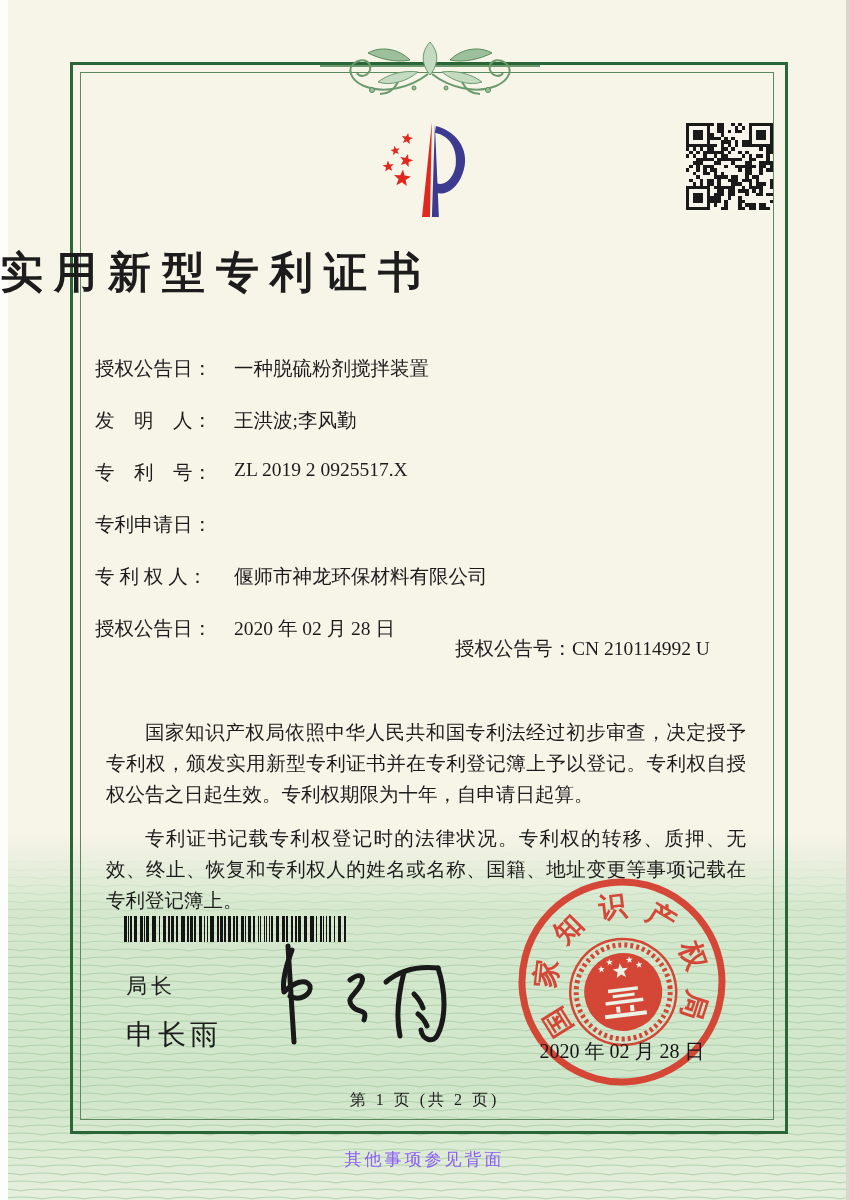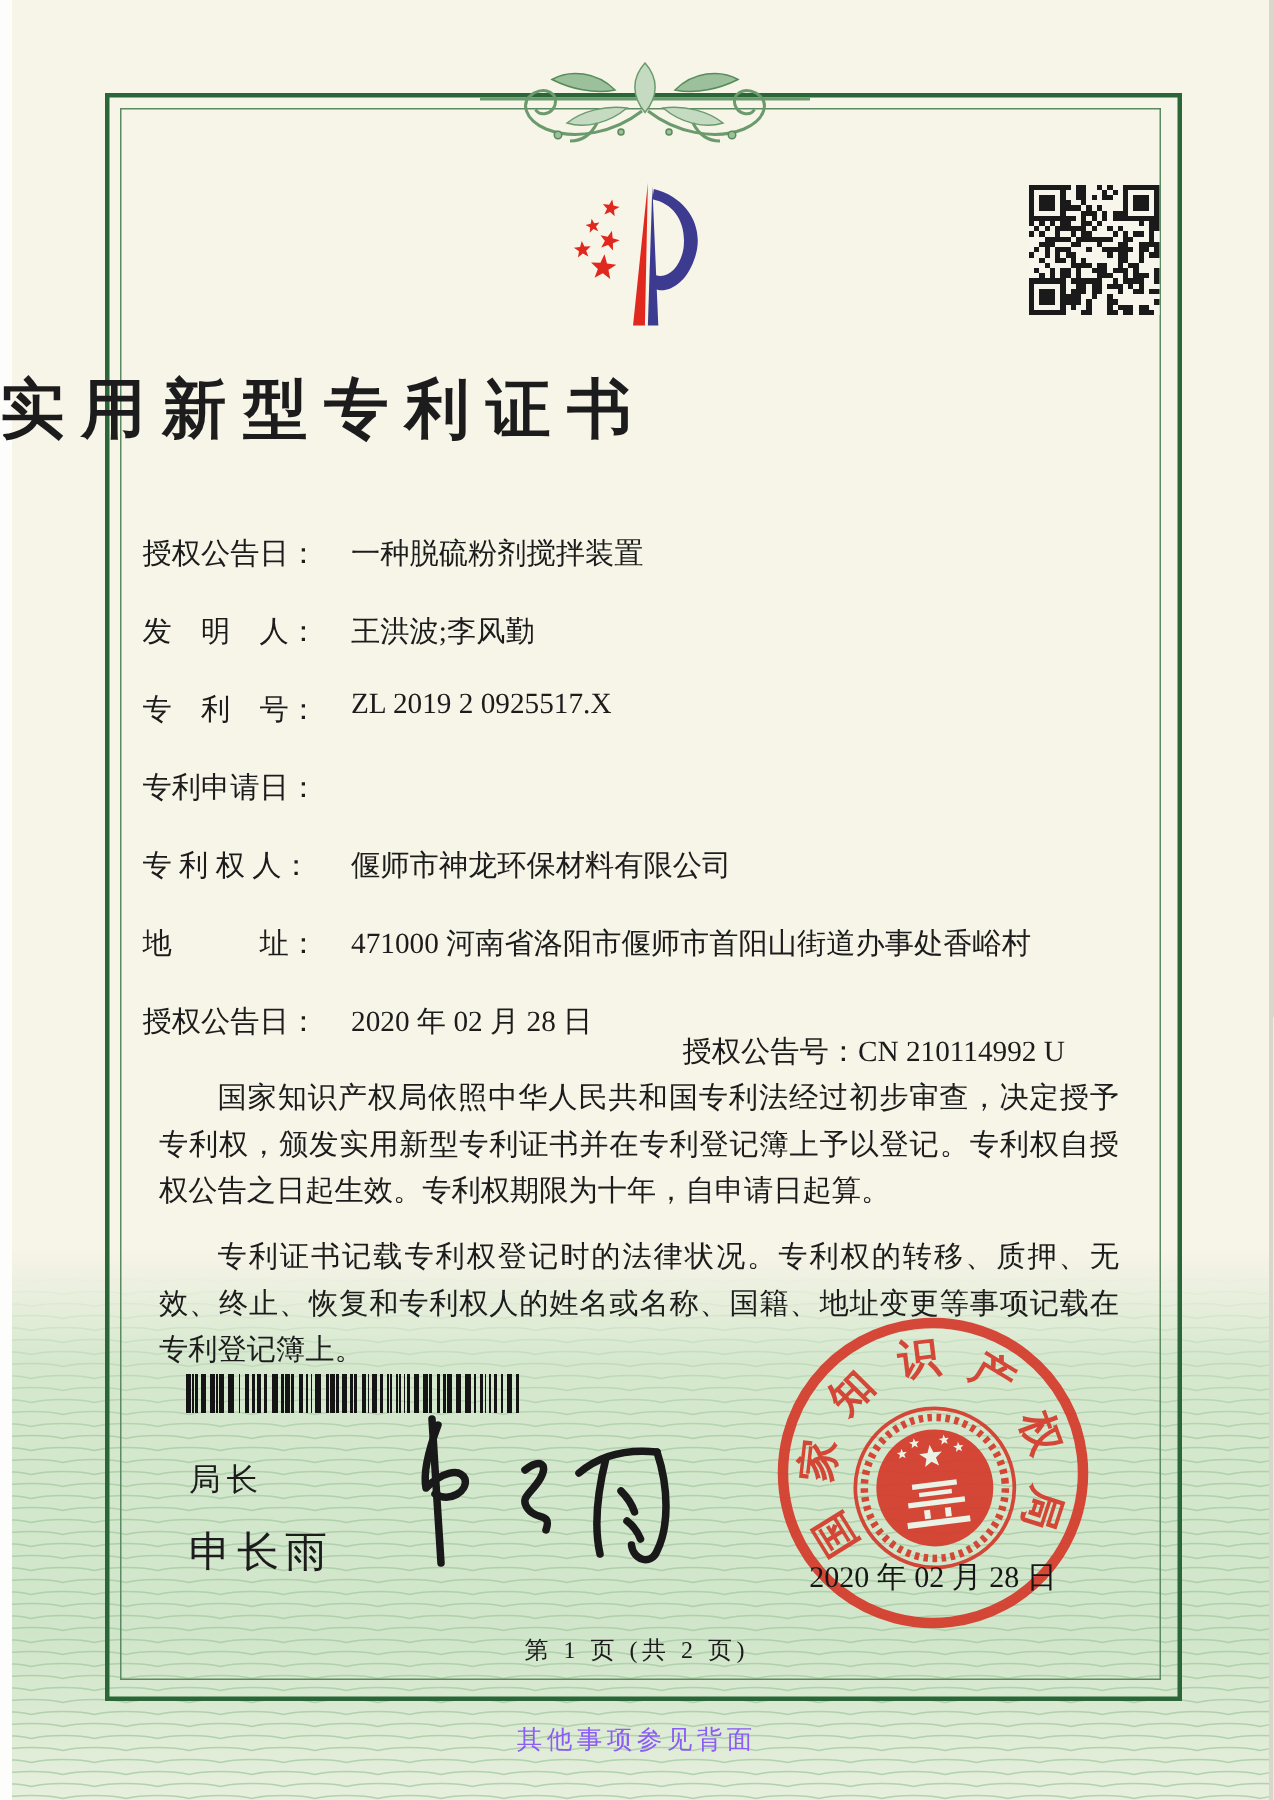--- a/index.html
+++ b/index.html
@@ -492,24 +492,20 @@
       <span class="fvalue">ZL 2019 2 0925517.X</span>
     </div>
     <div class="frow">
       <span class="flabel">专利申请日：</span>
     </div>
     <div class="frow">
       <span class="flabel">专 利 权 人：</span>
       <span class="fvalue">偃师市神龙环保材料有限公司</span>
     </div>
     <div class="frow">
-      <span class="flabel">地　　　址：</span>
-      <span class="fvalue">471000 河南省洛阳市偃师市首阳山街道办事处香峪村</span>
-    </div>
-    <div class="frow">
       <span class="flabel">授权公告日：</span>
       <span class="fvalue">2020 年 02 月 28 日</span>
       <span class="grant-no">
         <span>授权公告号：</span><span>CN 210114992 U</span>
       </span>
     </div>
   </div>
 
   <div class="paras">
     <p>国家知识产权局依照中华人民共和国专利法经过初步审查，决定授予专利权，颁发实用新型专利证书并在专利登记簿上予以登记。专利权自授权公告之日起生效。专利权期限为十年，自申请日起算。</p>

